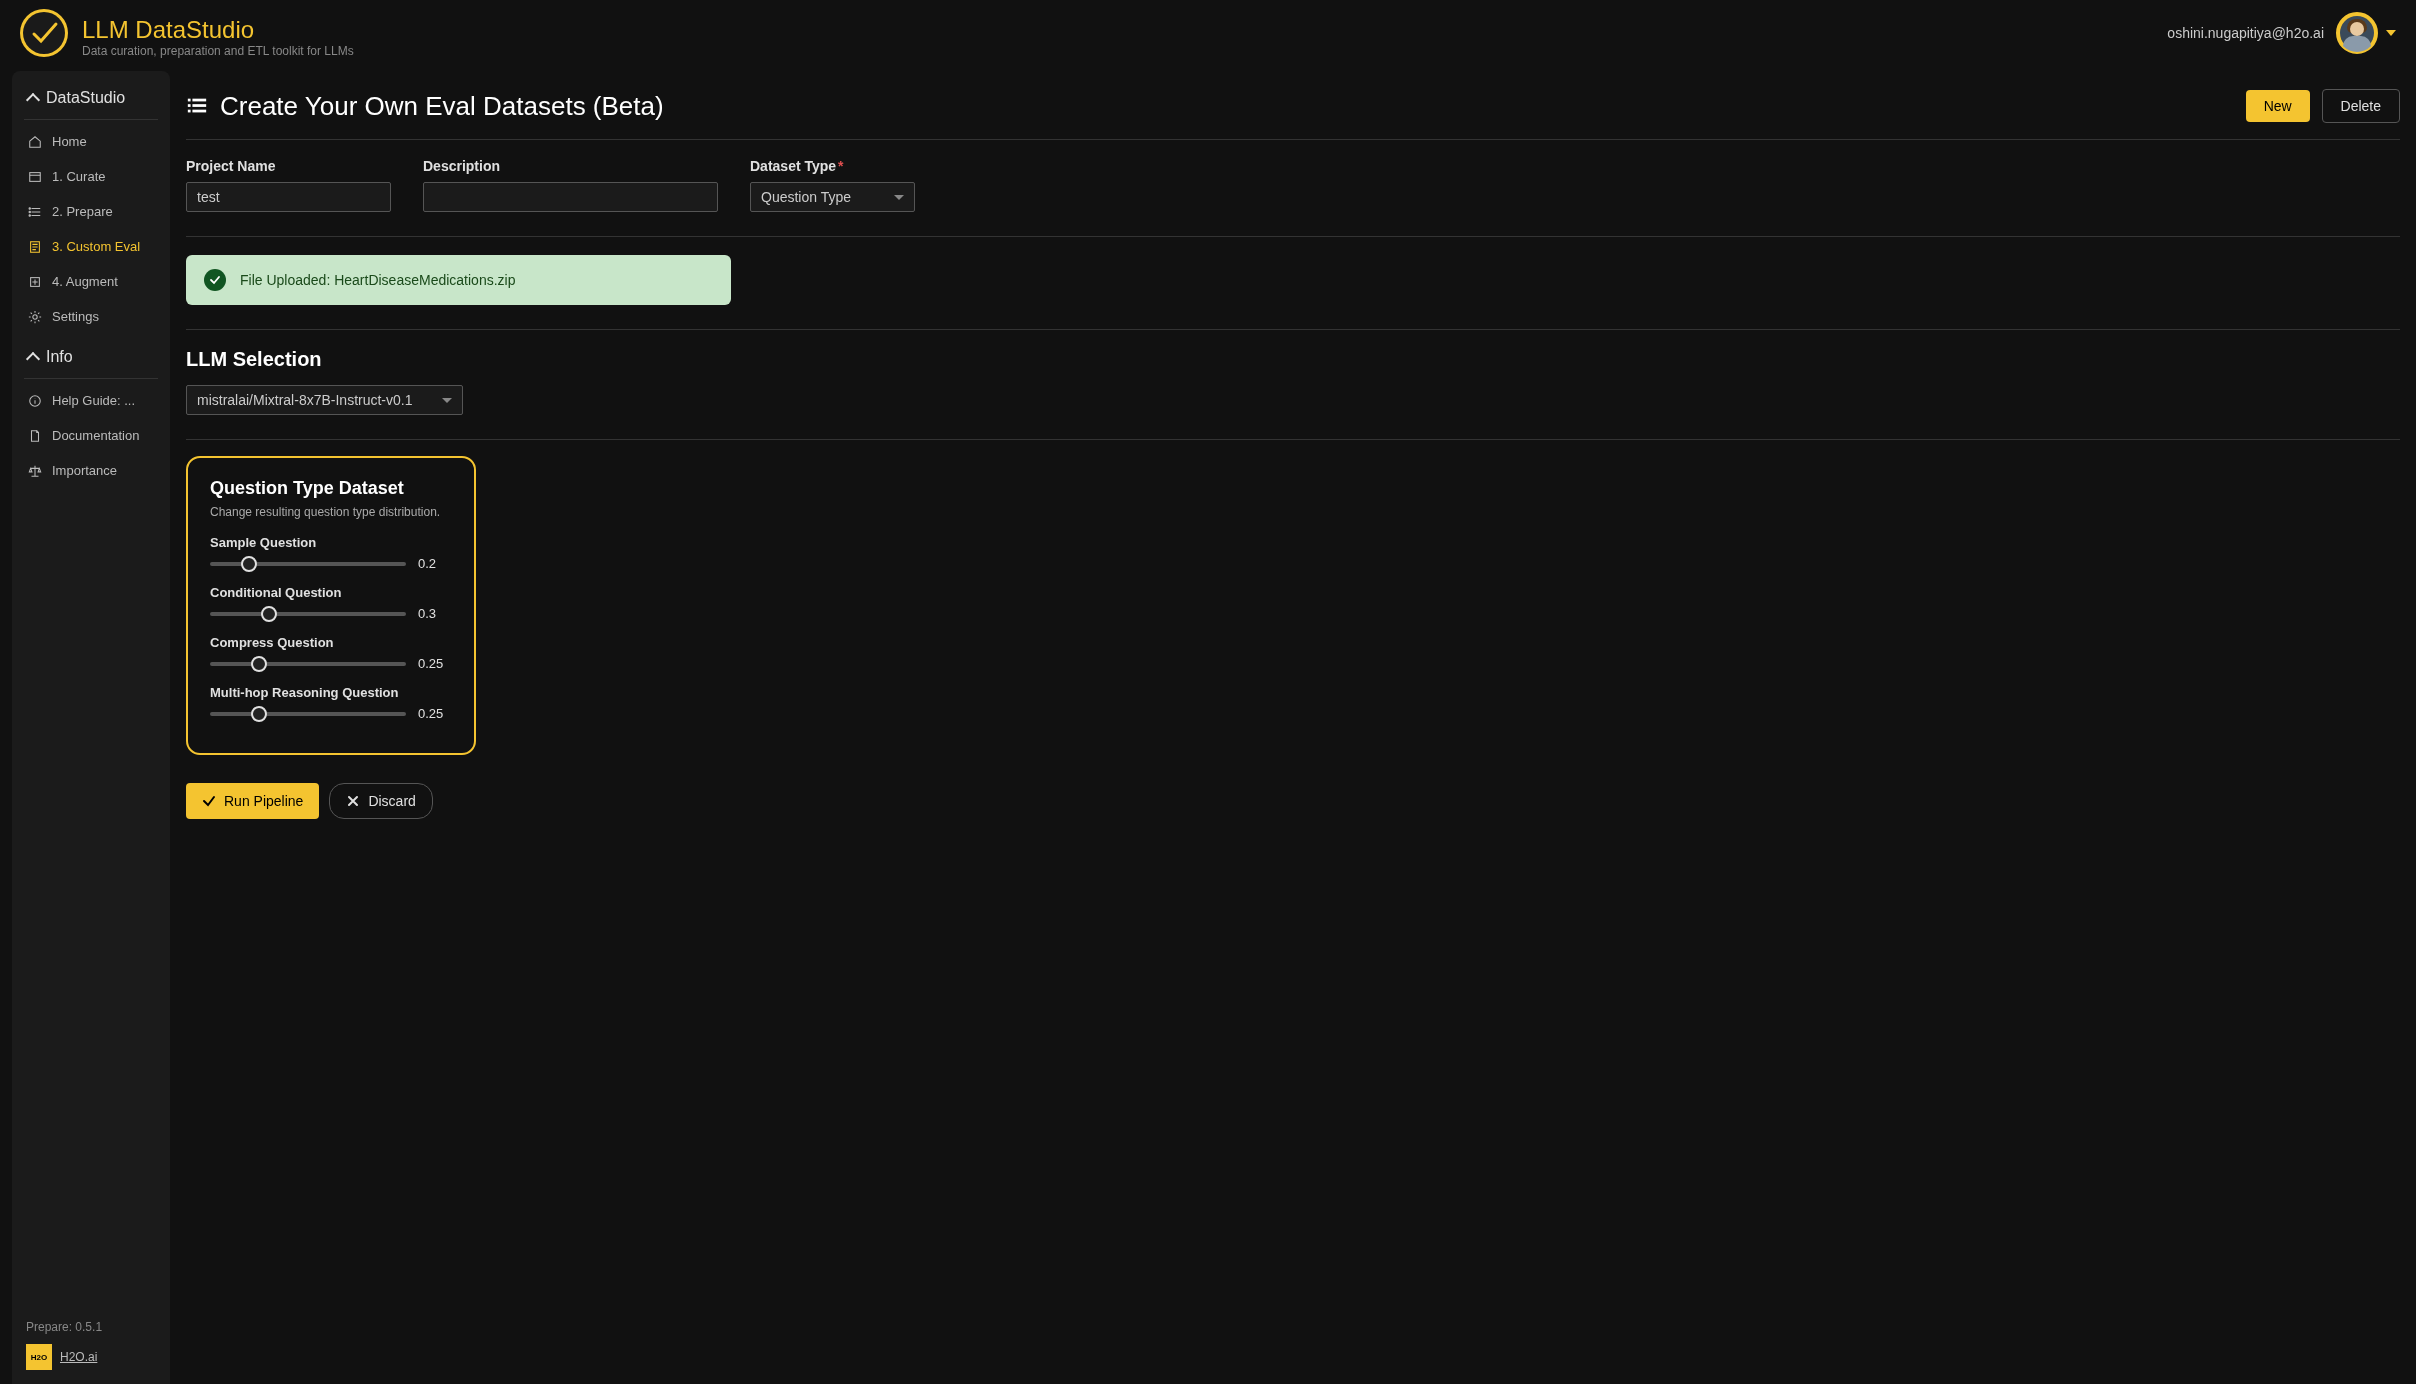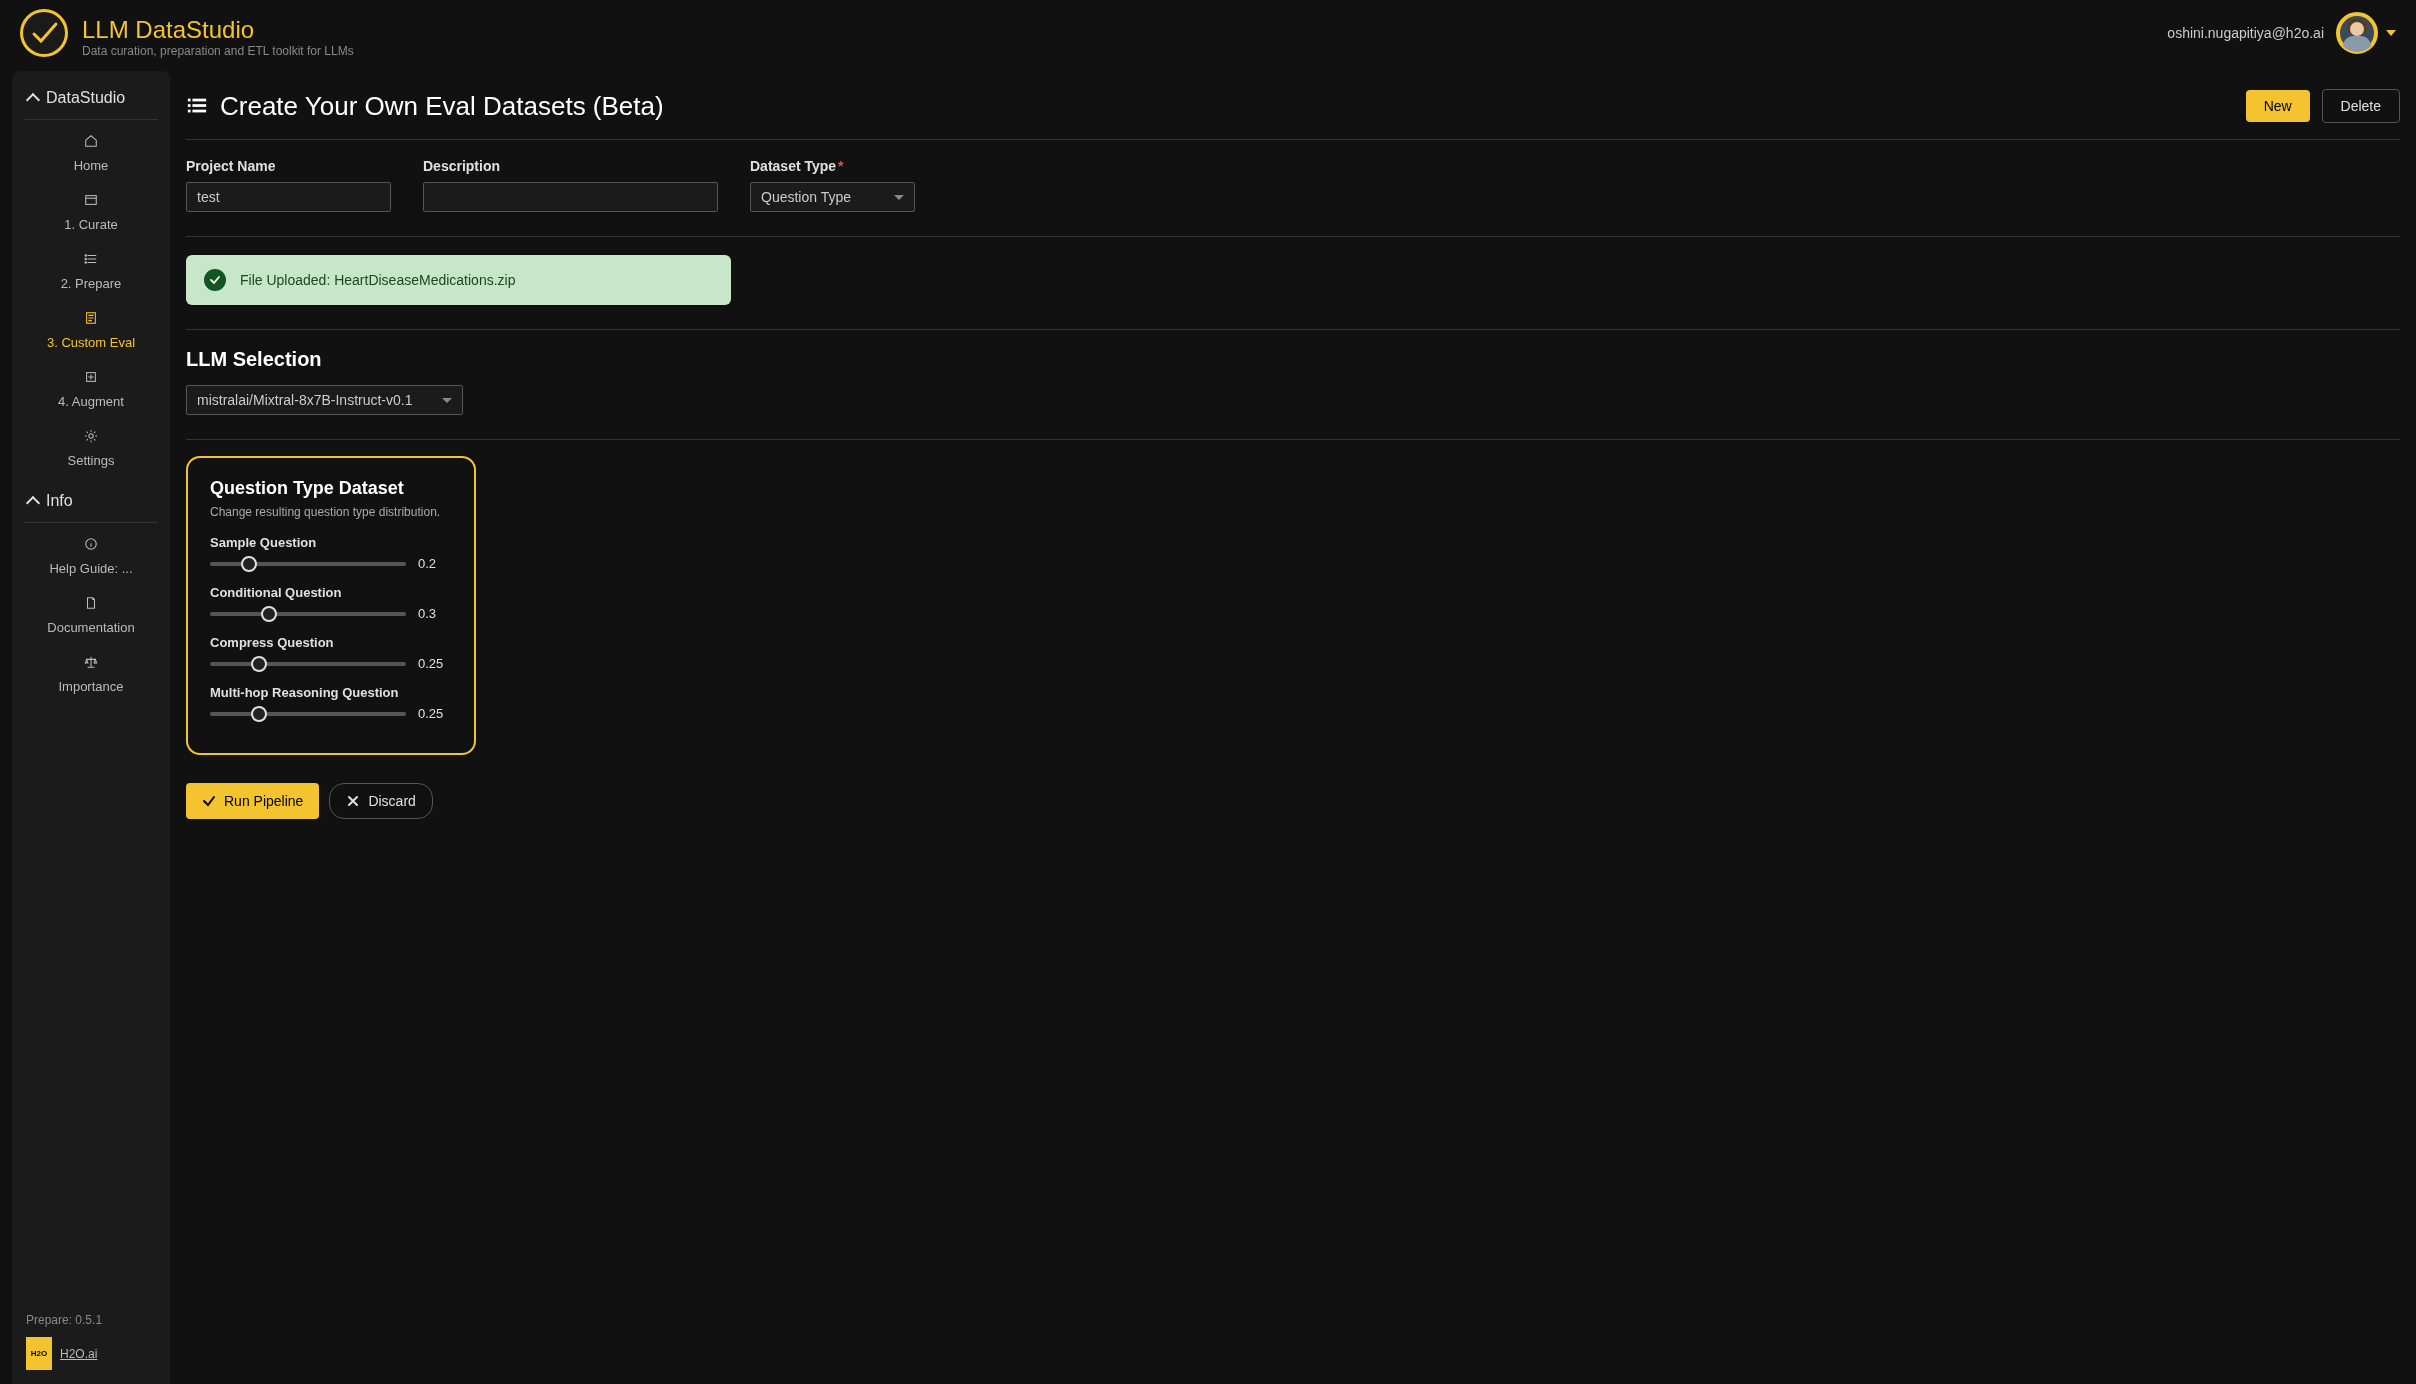--- a/index.html
+++ b/index.html
@@ -119,37 +119,36 @@
   .sb-divider {
     height:1px; background:#333; margin:4px 12px;
   }
   .sb-item {
     display:flex; align-items:center;
     gap:10px;
     padding: 10px 16px;
     color:#bbb;
     cursor:pointer;
     font-size:13px;
-    flex-direction:column;
   }
   .sb-item.active { color:#f4c430; }
   .sb-icon { width:14px; height:14px; flex-shrink:0; display:flex; align-items:center; justify-content:center; }
   .sb-icon svg { width:14px; height:14px; }
 
   .sidebar-footer {
     margin-top:auto;
     padding: 0 14px 14px 14px;
     color:#888;
     font-size:12px;
   }
   .h2o-badge {
     display:flex;align-items:center;gap:8px;margin-top:10px;
   }
   .h2o-logo {
-    width:26px;height:33px;background:#f4c430;
+    width:26px;height:26px;background:#f4c430;
     display:flex;align-items:center;justify-content:center;
     font-size:8px;color:#000;font-weight:bold;
   }
   .h2o-link { color:#bbb; text-decoration:underline; }
 
   
   .main {
     flex:1;
     padding: 14px 16px 20px 16px;
     overflow-y:auto;

